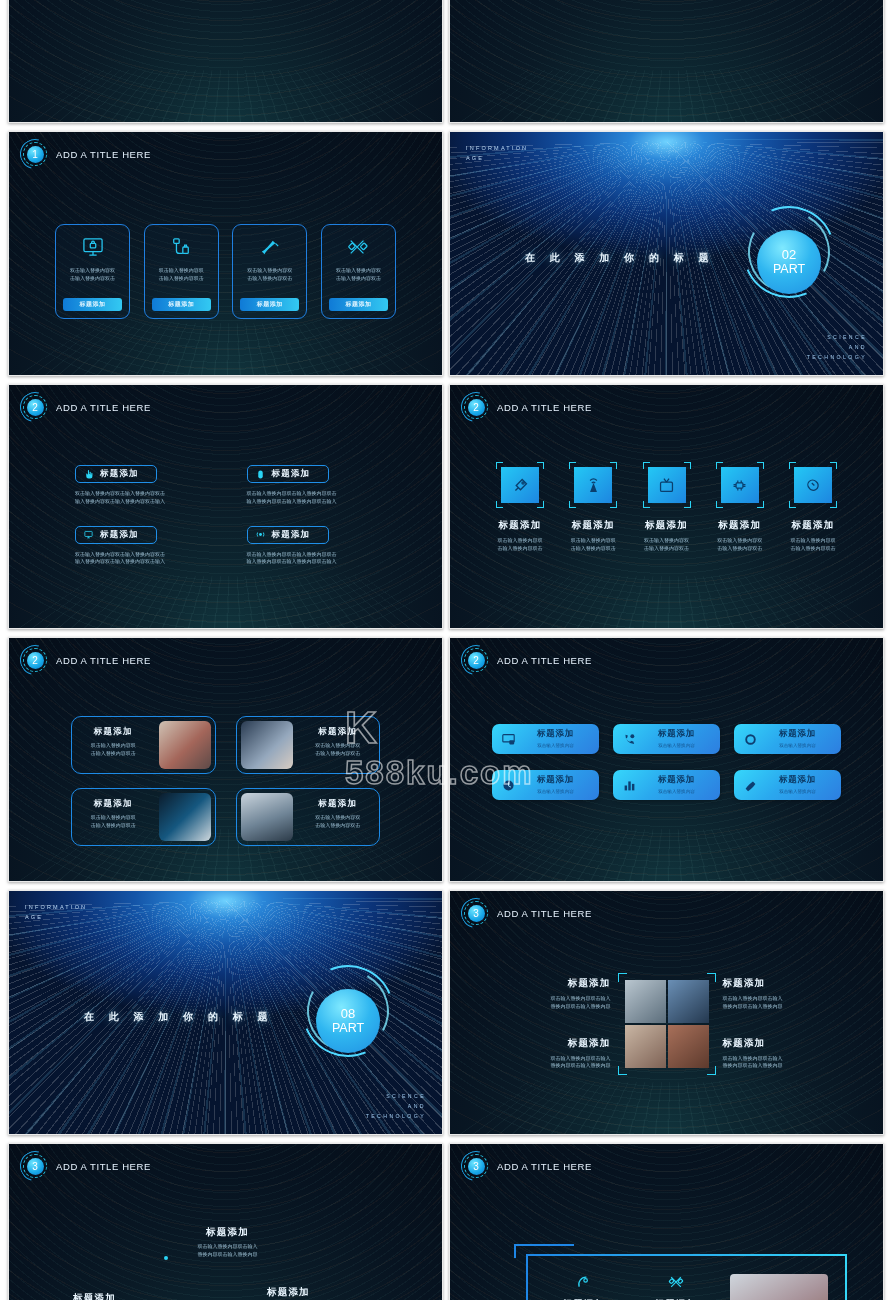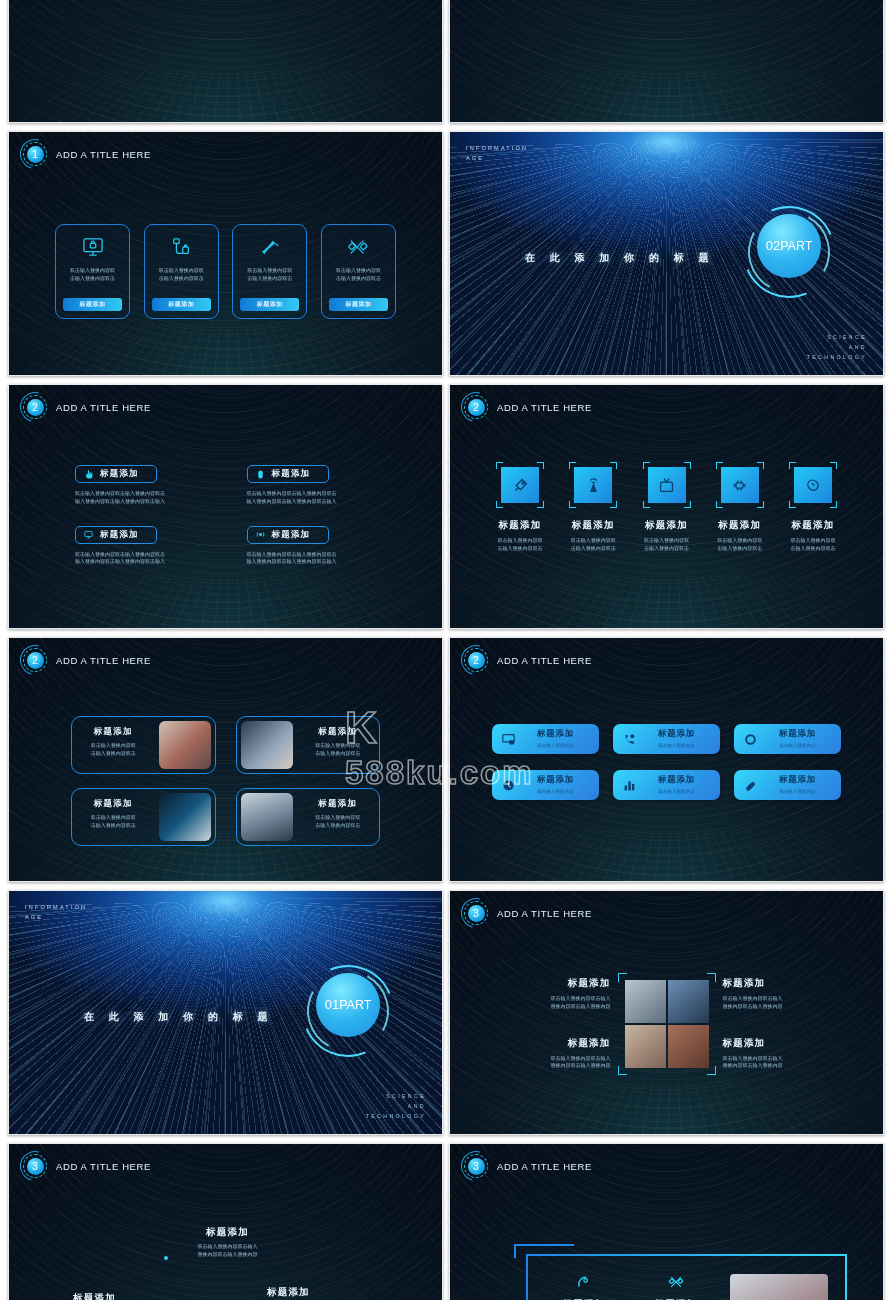--- a/index.html
+++ b/index.html
@@ -108,23 +108,23 @@
   .card4 .cn-p{ font-size:5px; text-align:center; margin-top:10px; padding:0 5px;}
   .card4 .btn{ position:absolute; left:7px; right:7px; bottom:7px; height:13px; border-radius:3px;
      background:linear-gradient(90deg,#0f7ad6,#33c9f2); color:#dff4ff; font-size:6px;
      display:flex; align-items:center; justify-content:center; letter-spacing:.5px; font-weight:bold;}
 
   
   .sec-tag{ position:absolute; left:16px; top:12px; color:#bcd9f5; font-size:5.5px; letter-spacing:2.2px; line-height:1.8; z-index:5;}
   .sec-title{ position:absolute; left:75px; top:119px; color:#eaf7ff; font-size:10px; letter-spacing:6px; font-weight:bold; z-index:5; text-shadow:0 0 8px rgba(120,220,255,.5);}
   .sec-foot{ position:absolute; right:16px; bottom:12px; color:#9fc8ec; font-size:5.2px; letter-spacing:2.4px; line-height:1.9; text-align:right; z-index:5;}
   .hud{ position:absolute; right:48px; top:74px; width:92px; height:92px; z-index:5;}
-  .hud .core{ position:absolute; left:14px; top:8px; width:64px; height:64px; border-radius:50%;
+  .hud .core{ position:absolute; left:14px; top:24px; width:64px; height:64px; border-radius:50%;
      background:radial-gradient(circle at 40% 28%, #7fe9ff 0%, #2fb6f0 48%, #1f8fe2 100%);
-     display:flex; align-items:center; justify-content:center; color:#fff;}
+     display:flex; flex-direction:column; align-items:center; justify-content:center; color:#fff;}
   .hud .core .n{ font-size:13px; line-height:14px;}
   .hud .core .p{ font-size:12.5px; line-height:14px;}
   .hud .a1,.hud .a2{ position:absolute; inset:0; border-radius:50%; border:2.2px solid #4fd8ff;}
   .hud .a1{ border-color:#4fd8ff transparent #4fd8ff transparent; transform:rotate(22deg);}
   .hud .a2{ inset:5px; border-color:transparent #7fe9ff transparent #7fe9ff; transform:rotate(-16deg); opacity:.8;}
 
   
   .tags4{ position:absolute; left:66px; right:66px; top:80px; display:grid; grid-template-columns:1fr 1fr; gap:20px 42px; z-index:5;}
   .tagbox{}
   .tagbox .tb{ display:flex; align-items:center; gap:7px; height:18px; padding:0 8px;
@@ -659,21 +659,21 @@
     <div class="bg-road"></div>
     <div class="sec-tag">
       <div>INFORMATION</div>
         <div>AGE</div>
     </div>
     <div class="sec-title">在 此 添 加 你 的 标 题</div>
     <div class="hud">
       <div class="a1"></div>
       <div class="a2"></div>
       <div class="core">
-        <div class="n">01</div>
+        <div class="n">08</div>
         <div class="p">PART</div>
       </div>
     </div>
     <div class="sec-foot">
       <div>SCIENCE</div>
         <div>AND</div>
         <div>TECHNOLOGY</div>
     </div>
   </div>
 

